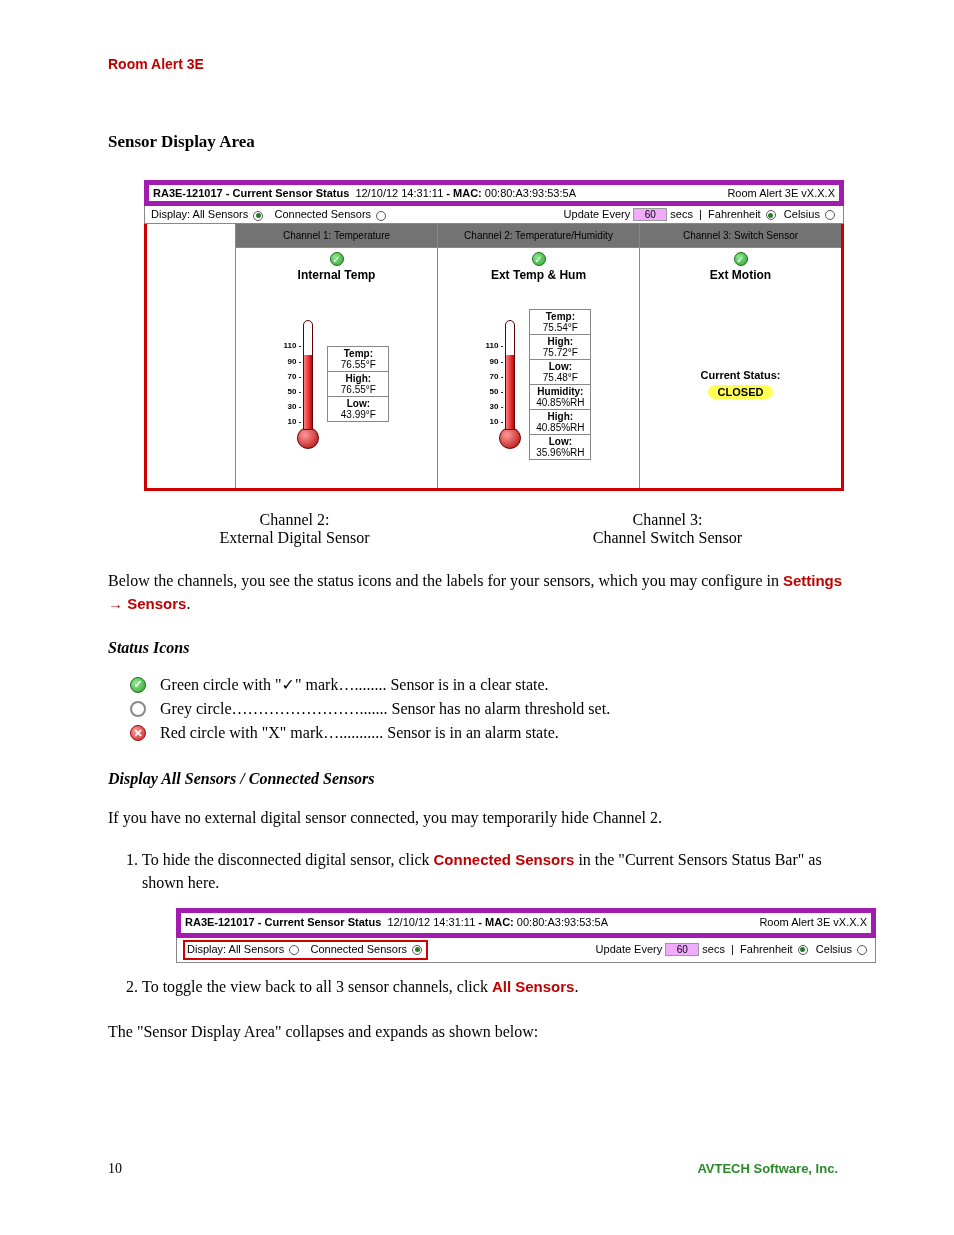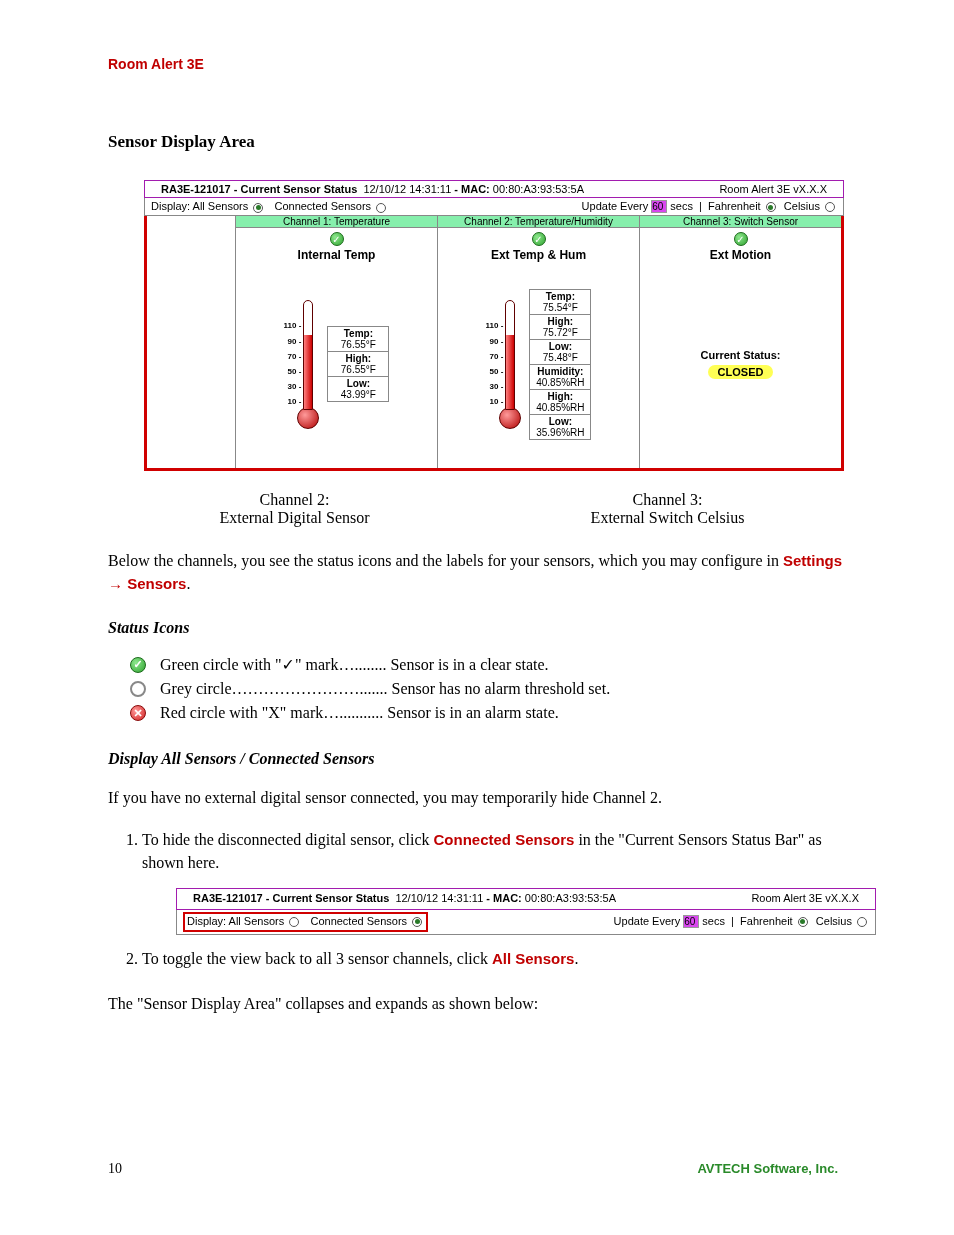--- a/index.html
+++ b/index.html
@@ -80,41 +80,41 @@
   .ol li { margin-bottom: 12px; line-height:1.45; }
 
   
   .panel-wrap {
     width: 700px;
     margin: 0 auto 0 36px;
     font-family: Arial, Helvetica, sans-serif;
     font-size: 11px;
   }
   .panel-bar {
-    border: 1px solid #a21caf;
+    border: 5px solid #a21caf;
     display: flex;
     align-items: flex-start;
     justify-content: space-between;
-    padding: 2px 16px;
+    padding: 2px 4px;
     background:#fff;
   }
   .panel-bar-left b, .panel-bar-left .bold { font-weight: bold; }
   .panel-bar-right { font-weight: normal; }
   .panel-opts {
     border: 1px solid #888;
     border-top: none;
     display: flex;
     align-items: center;
     justify-content: space-between;
     padding: 2px 6px;
     background:#fff;
   }
   .radio { width:10px; height:10px; border:1px solid #555; border-radius:50%; display:inline-block; margin:0 2px; vertical-align:middle; position:relative;}
   .radio.checked::after{content:"";position:absolute;top:1.5px;left:1.5px;width:5px;height:5px;border-radius:50%;background:#2a7a2a;}
-  .small-input{width:16px;height:13px;border:1px solid #999;background:#d946ef;font-size:10px;text-align:left;display:inline-block;line-height:12px;}
+  .small-input{width:34px;height:13px;border:1px solid #999;background:#f0abfc;font-size:10px;text-align:center;display:inline-block;line-height:12px;}
 
   .red-box {
     border: 3px solid #d00000;
     border-top: none;
     background:#fff;
   }
   .red-box-inner{
     display:flex;
     padding: 0;
   }
@@ -122,22 +122,22 @@
   .ch-col{
     flex:1;
     border-left:1px solid #888;
     display:flex;
     flex-direction:column;
   }
   .ch-head{
     border-bottom:1px solid #888;
     text-align:center;
     font-size:10px;
-    padding:0 0;
-    background:#86efac;
+    padding:6px 0;
+    background:#737373;
   }
   .ch-title-row{
     display:flex; align-items:center; justify-content:center; gap:6px;
     padding:4px 0 2px 0;
   }
   .ch-title{ font-weight:bold; font-size:12px;}
   .mini-icon{width:14px;height:14px;border-radius:50%;display:flex;align-items:center;justify-content:center;font-size:10px;color:#fff;}
   .mini-green{background:radial-gradient(circle at 35% 35%,#8ee88e,#2fa22f);border:1px solid #1a6a1a;}
   .ch-body{
     flex:1;
@@ -371,21 +371,21 @@
   </div>
 
 
   <div class="channels-row">
     <div>
       <div>Channel 2:</div>
       <div>External Digital Sensor</div>
     </div>
     <div>
       <div>Channel 3:</div>
-      <div>External Switch Celsius</div>
+      <div>Channel Switch Sensor</div>
     </div>
   </div>
 
   <p class="body-text">
     <span>Below the channels, you see the status icons and the labels for your sensors, which you may configure in </span><span class="bold-red">Settings</span><span class="bold-red"> → </span><span class="bold-red">Sensors</span><span>.</span>
   </p>
 
   <div class="sub-title">Status Icons</div>
 
   <ul class="status-list">

